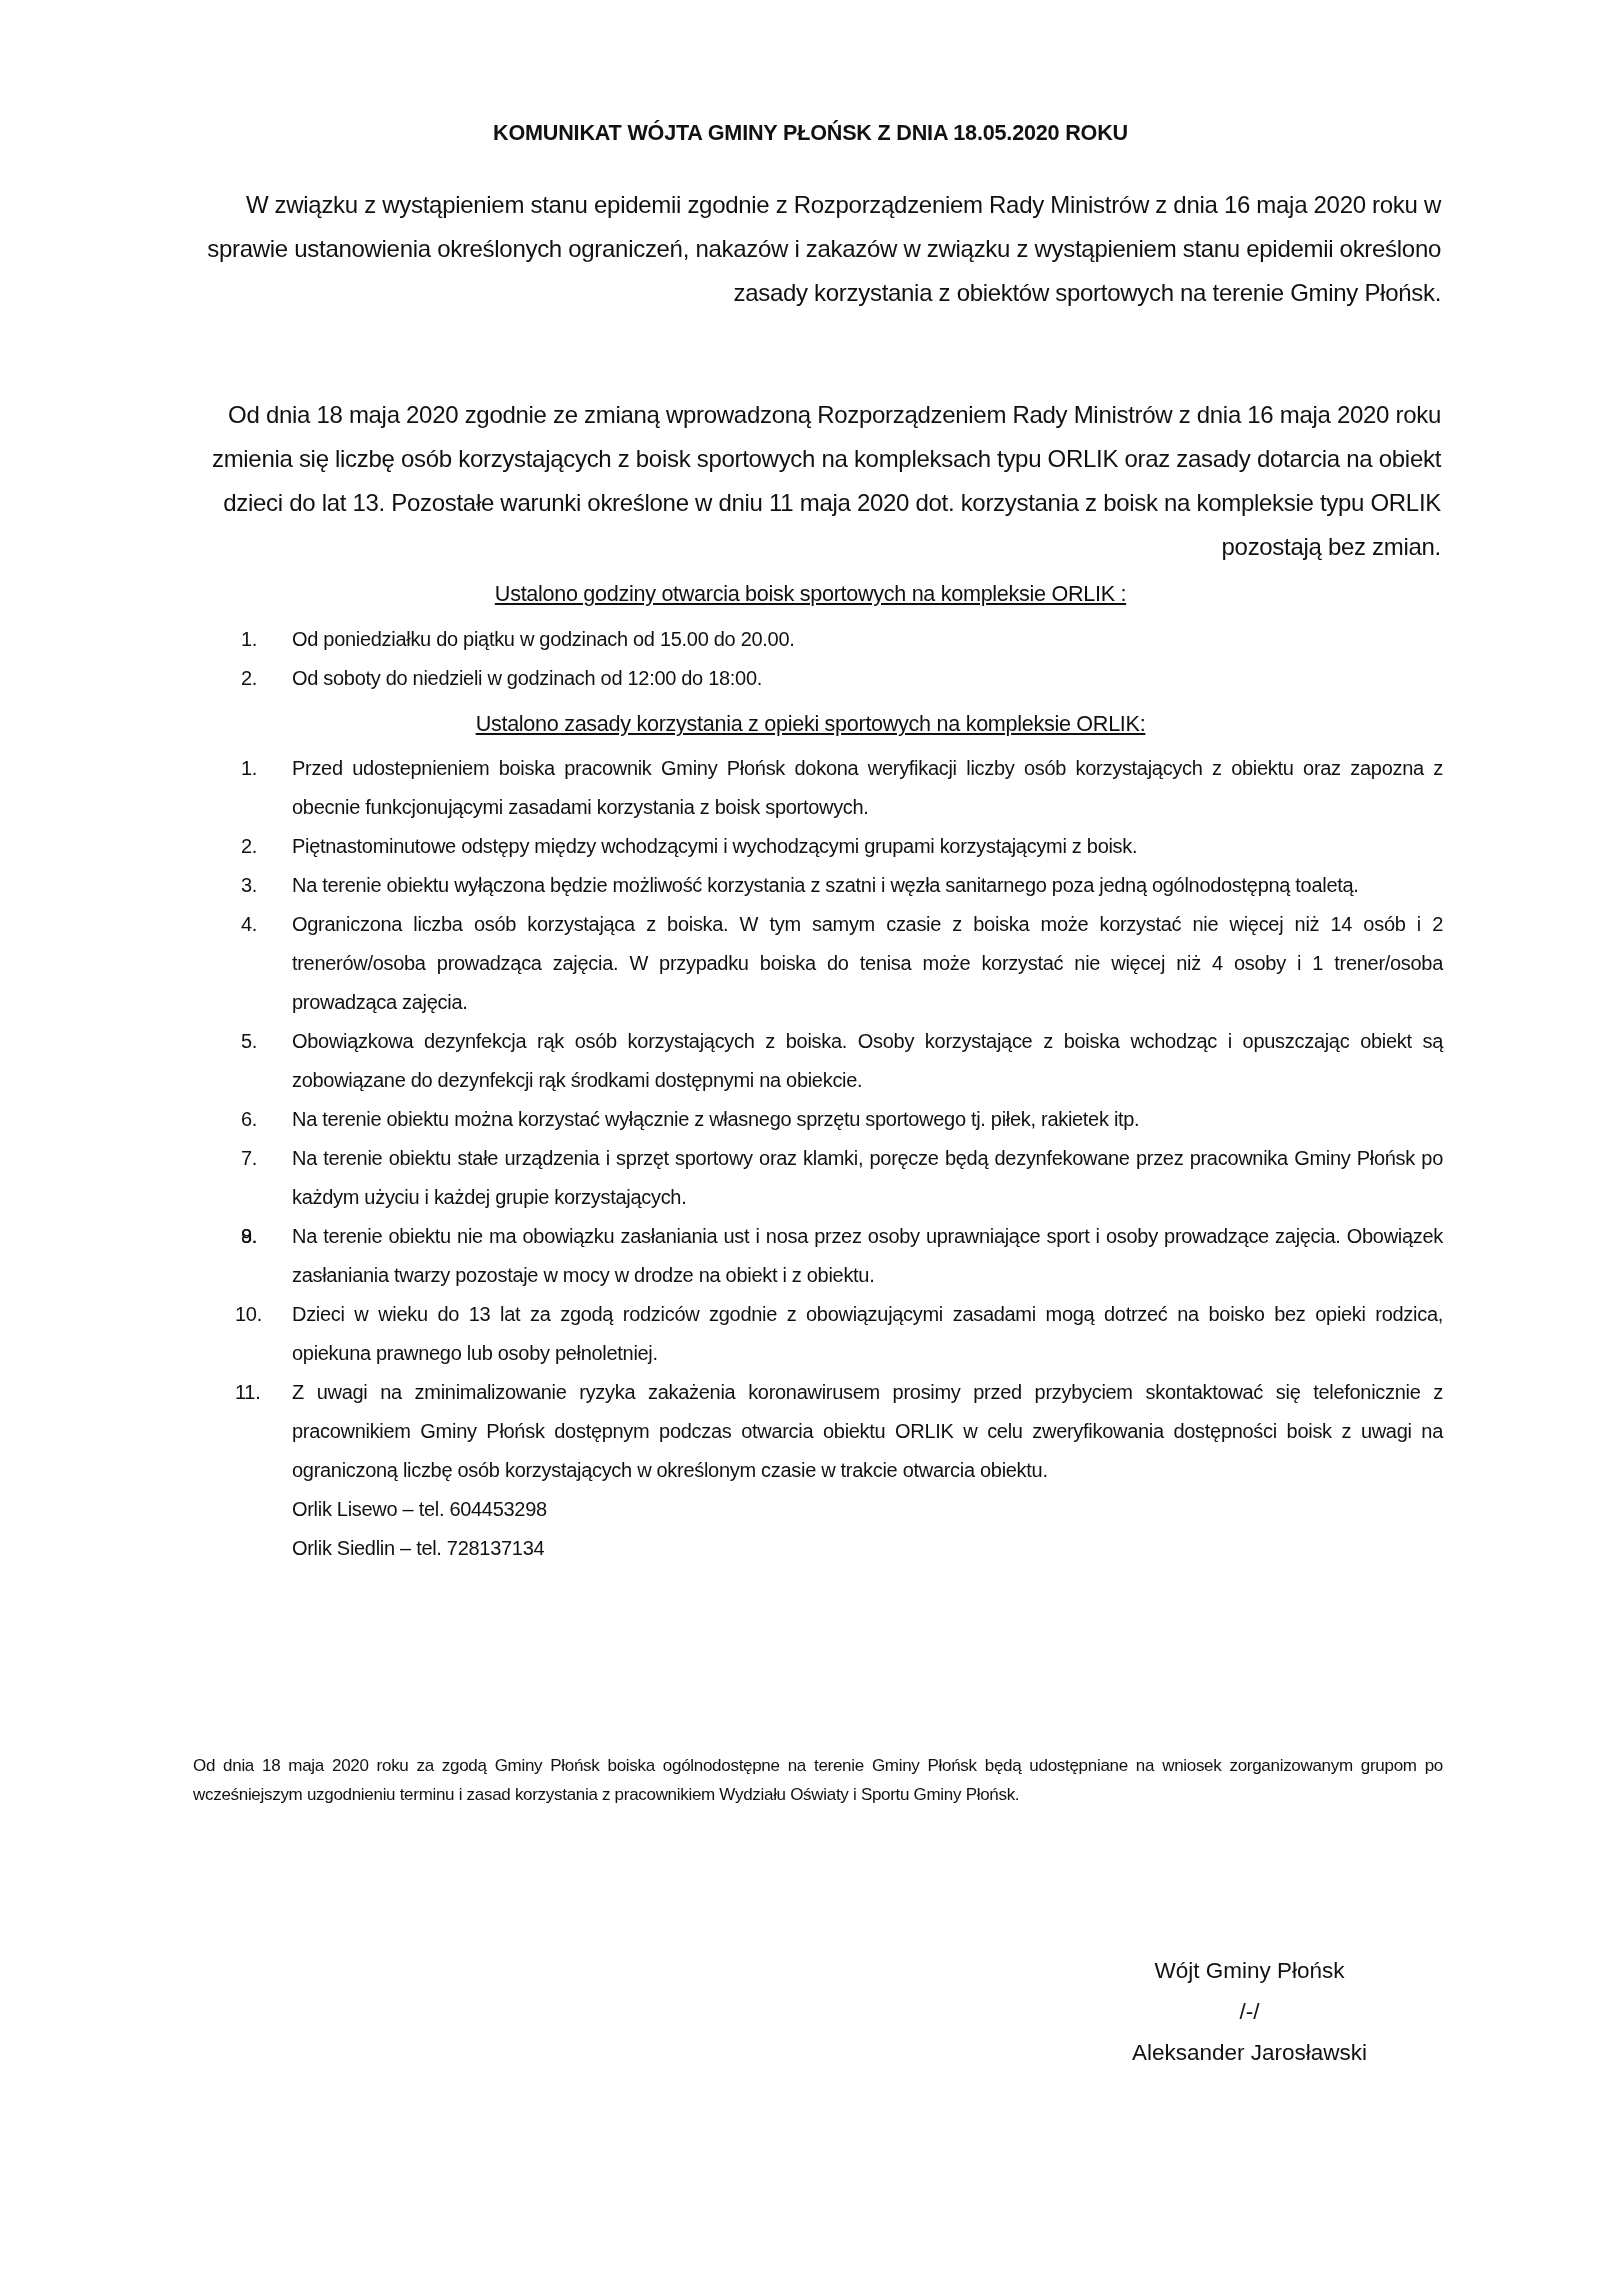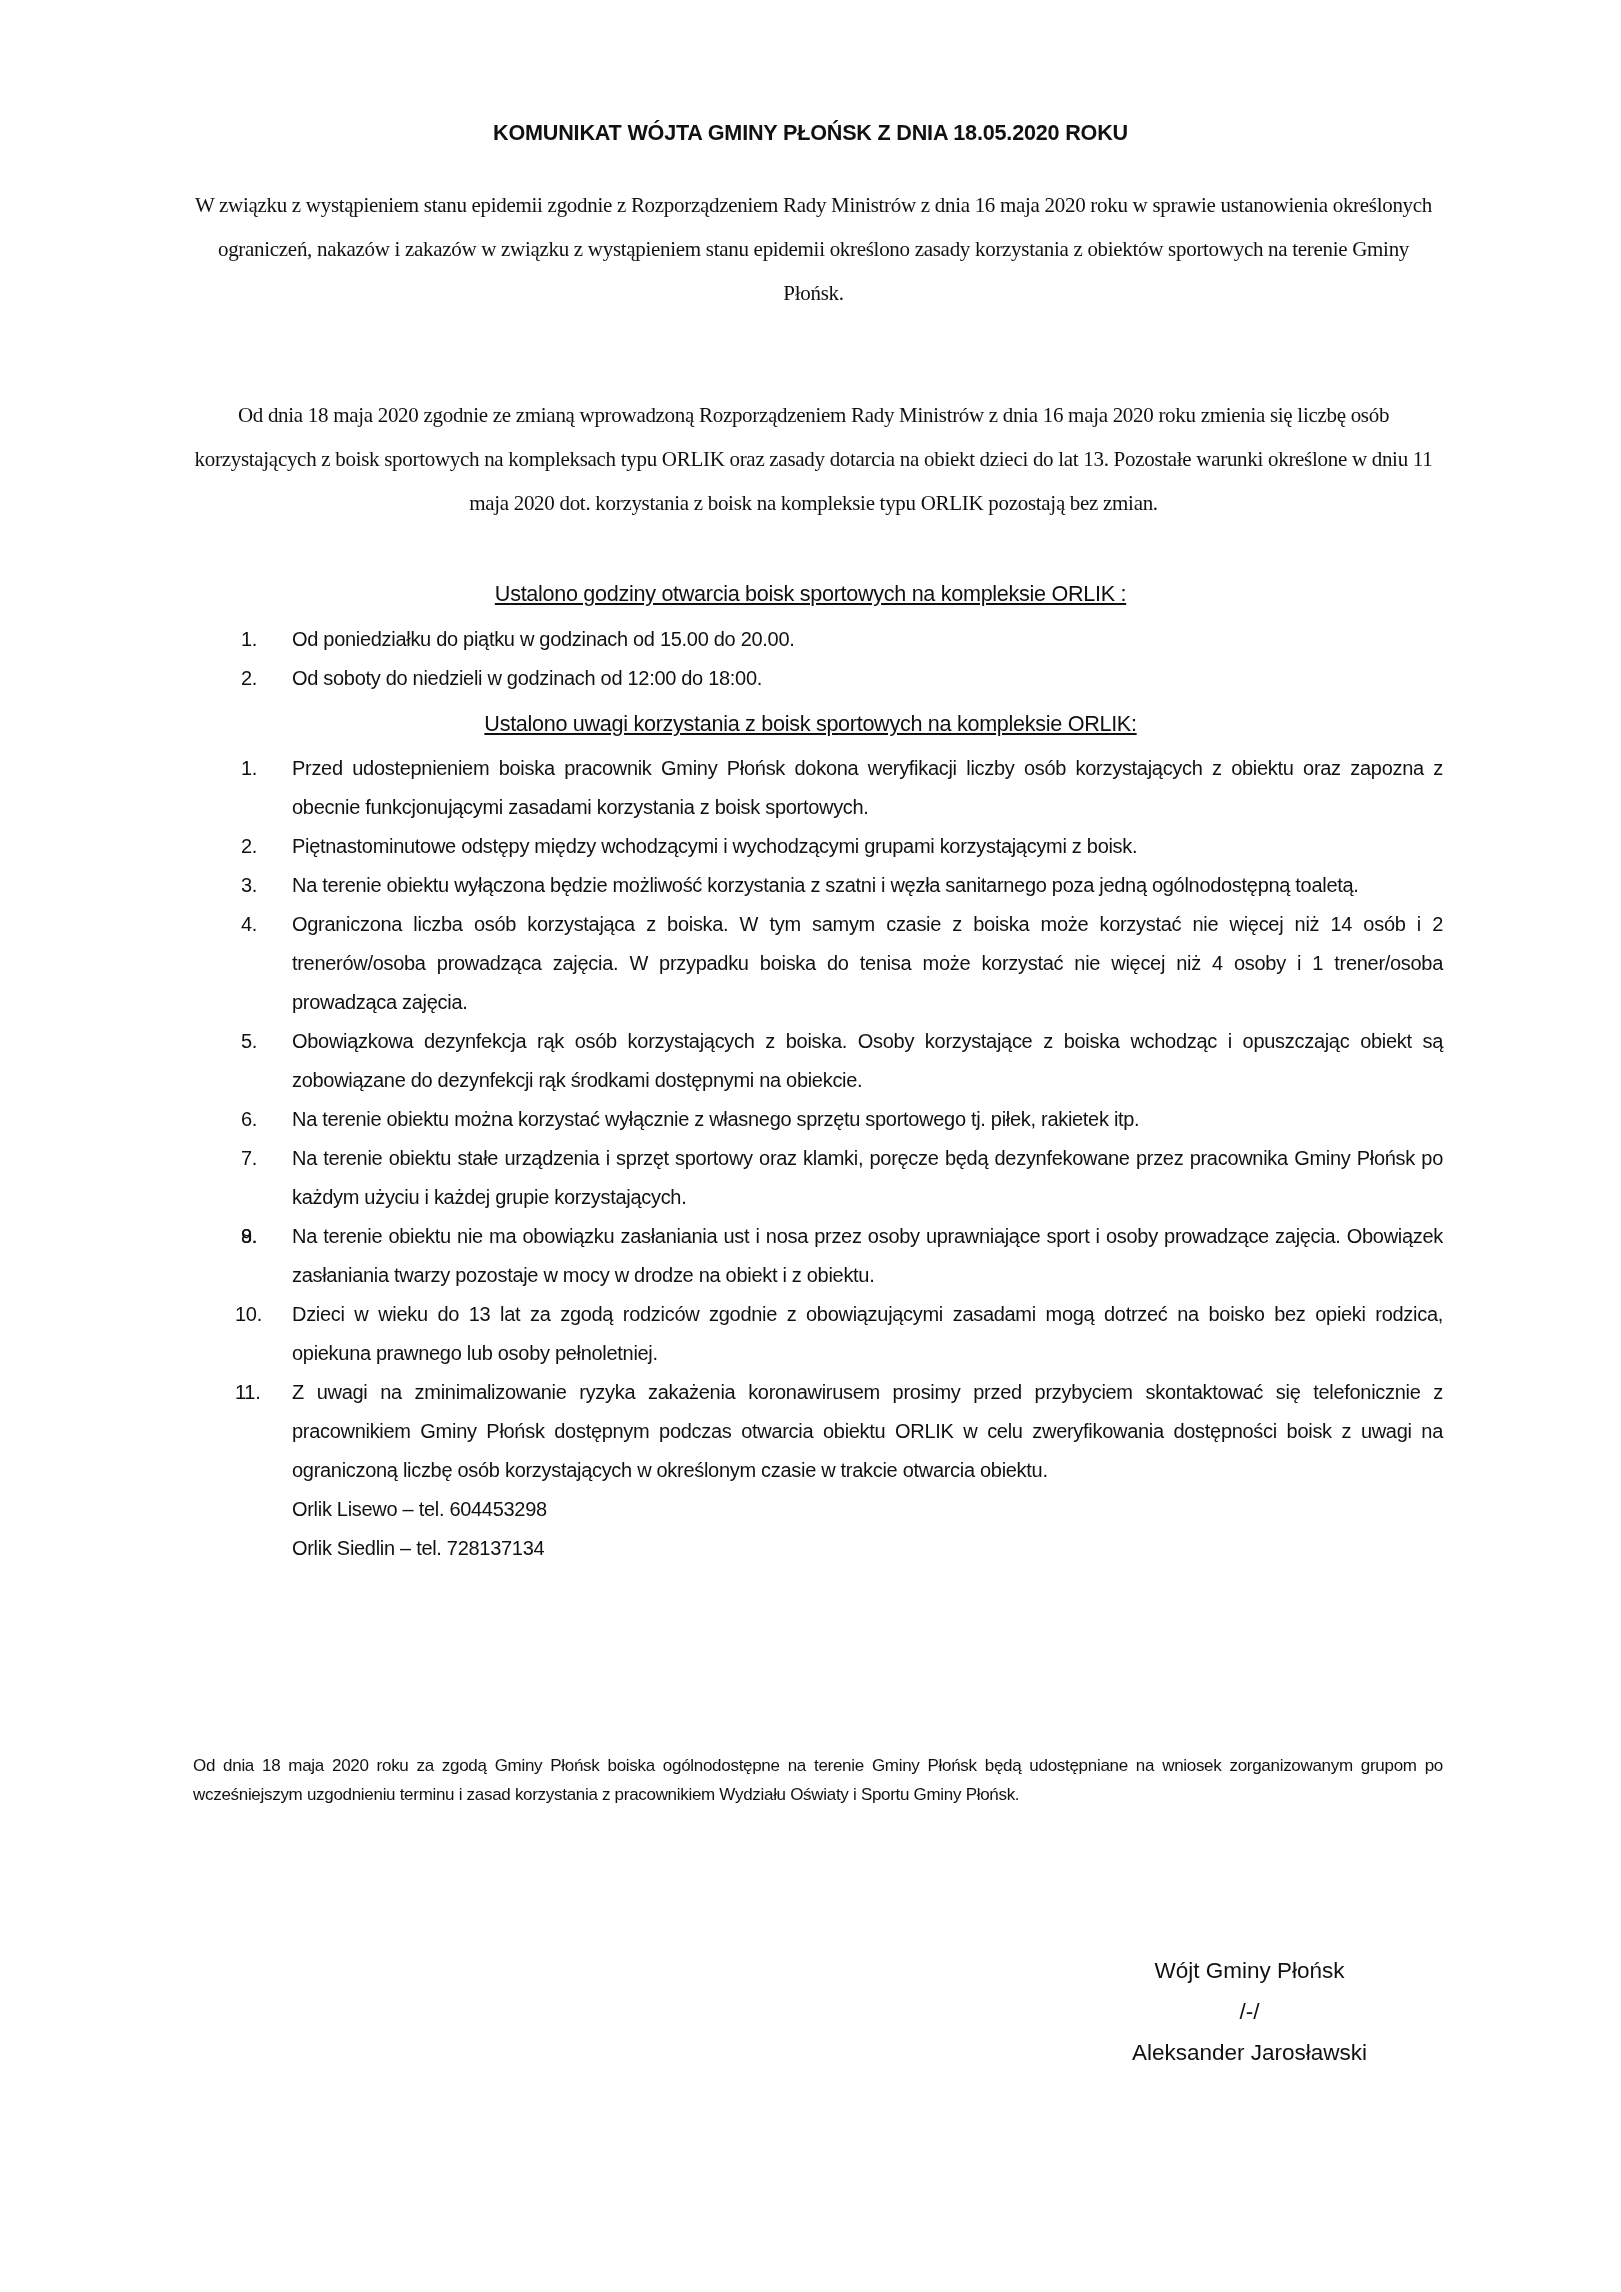--- a/index.html
+++ b/index.html
@@ -1,22 +1,22 @@
 <!DOCTYPE html>
 <html><head>
 <meta charset="utf-8">
 <style>
   html, body { margin: 0; padding: 0; background: #ffffff; }
   body { width: 1621px; height: 2293px; position: relative; overflow: hidden;
          font-family: "Liberation Sans", "DejaVu Sans", sans-serif; color: #111; }
   .page { position: absolute; left: 0; top: 0; width: 1621px; height: 1771px; }
   .title { position: absolute; top: 120px; left: 0; width: 1621px; text-align: center;
            font-weight: bold; font-size: 21.6px; letter-spacing: -0.2px; }
-  .center-para { position: absolute; left: 186px; width: 1255px; text-align: center;
-                 font-size: 21px; line-height: 44px; letter-spacing: -0.3px; font-family: Liberation Serif, serif; }
+  .center-para { position: absolute; left: 186px; width: 1255px; text-align: right;
+                 font-size: 24px; line-height: 44px; letter-spacing: -0.3px; }
   .p1 { top: 183px; }
   .p2 { top: 393px; }
   .heading { position: absolute; left: 0; width: 1621px; text-align: center;
              font-size: 21.6px; text-decoration: underline; letter-spacing: -0.3px; }
   .h1 { top: 581px; text-align: center; }
   .h2 { top: 711px; }
   .list { position: absolute; left: 235px; width: 1208px; margin: 0; padding: 0; list-style: none;
           font-size: 20px; letter-spacing: -0.3px; }
   .list li { position: relative; padding-left: 57px; text-align: justify; line-height: 39px; }
   .list li .num { position: absolute; left: 5.9px; top: 0; }
@@ -46,21 +46,21 @@
     <li>
       <span class="num">1.</span>
       <span>Od poniedziałku do piątku w godzinach od 15.00 do 20.00.</span>
     </li>
     <li>
       <span class="num">2.</span>
       <span>Od soboty do niedzieli w godzinach od 12:00 do 18:00.</span>
     </li>
   </ol>
 
-  <div class="heading h2">Ustalono uwagi korzystania z boisk sportowych na kompleksie ORLIK:</div>
+  <div class="heading h2">Ustalono zasady korzystania z opieki sportowych na kompleksie ORLIK:</div>
 
   <ol class="list list2">
     <li>
       <span class="num">1.</span>
       <span>Przed udostepnieniem boiska pracownik Gminy Płońsk dokona weryfikacji liczby osób korzystających z obiektu oraz zapozna z obecnie funkcjonującymi zasadami korzystania z boisk sportowych.</span>
     </li>
     <li>
       <span class="num">2.</span>
       <span>Piętnastominutowe odstępy między wchodzącymi i wychodzącymi grupami korzystającymi z boisk.</span>
     </li>

